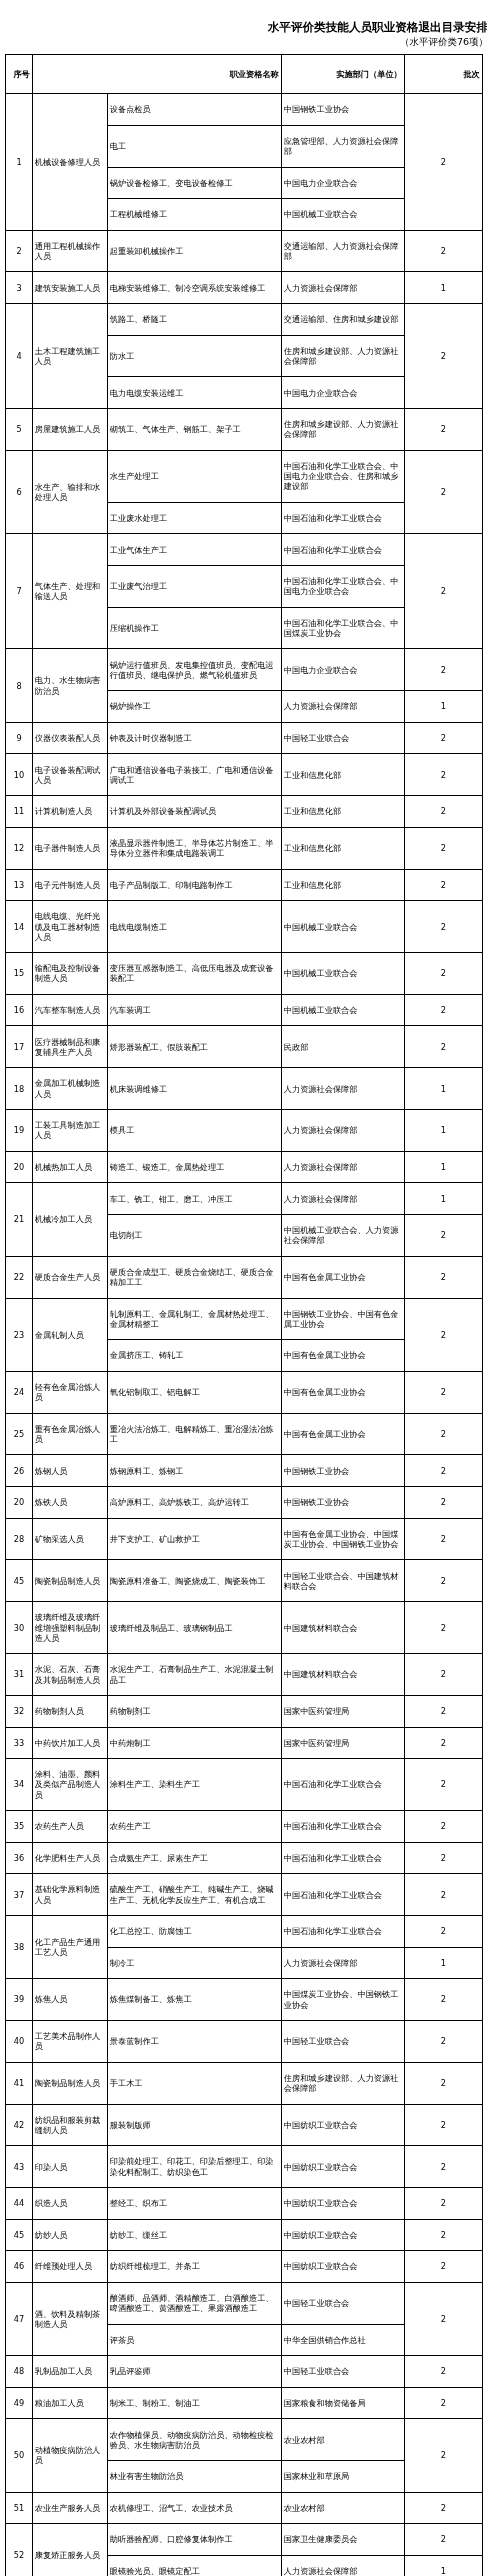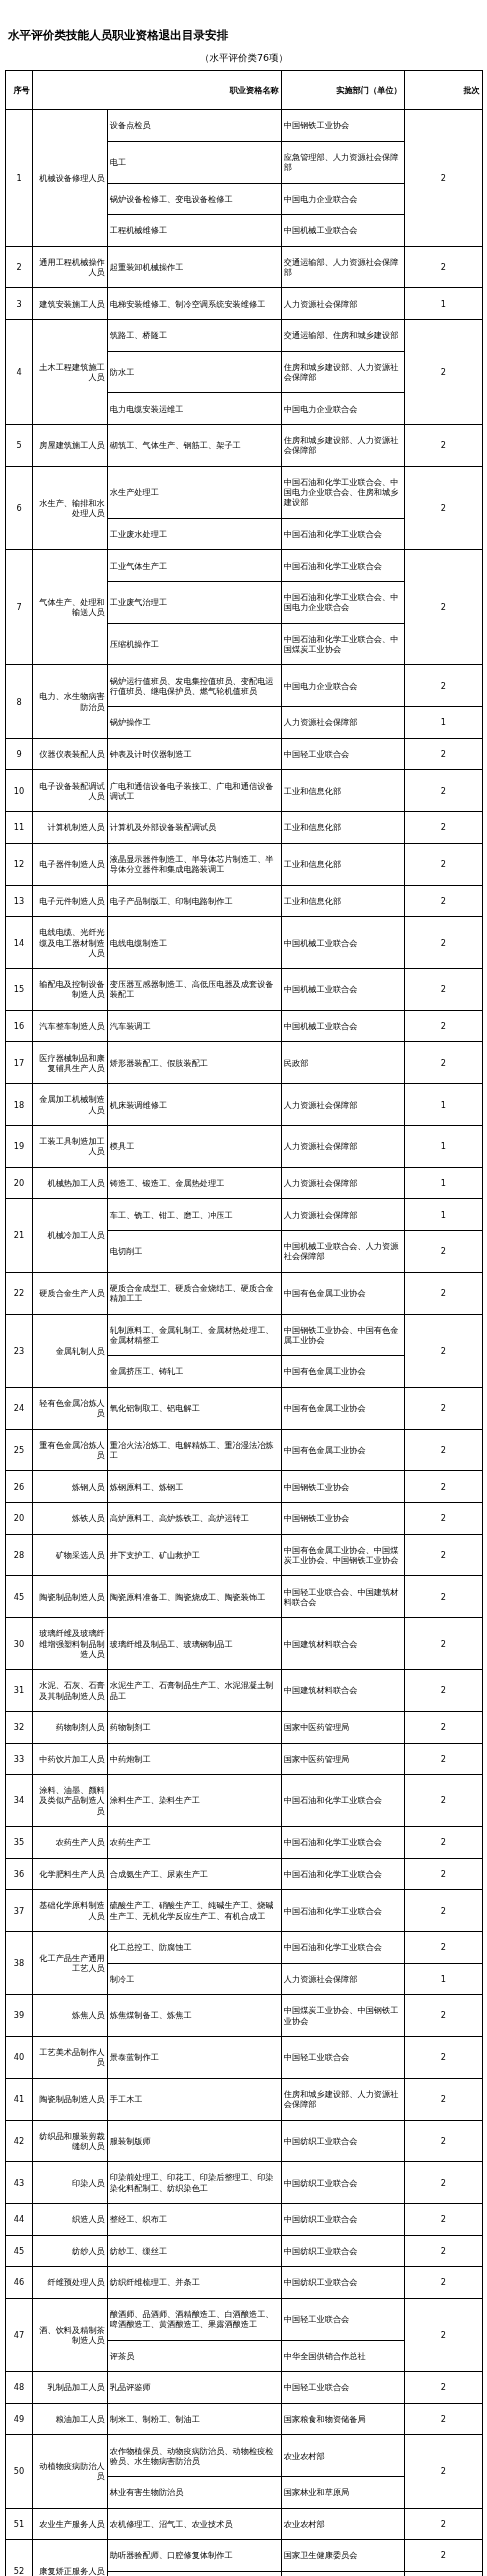--- a/index.html
+++ b/index.html
@@ -4,28 +4,28 @@
 <style>
   html, body { margin: 0; padding: 0; }
   body {
     width: 488px;
     background: #ffffff;
     color: #000000;
     font-family: "DejaVu Sans", "Liberation Sans", sans-serif;
   }
   .doc { padding-top: 20.4px; }
   .doc-title {
-    text-align: left;
+    text-align: right;
     font-size: 11.6px;
     font-weight: bold;
     line-height: 15px;
-    margin: 8px;
+    margin: 0;
   }
   .doc-subtitle {
-    text-align: center;
+    text-align: right;
     font-size: 9.5px;
     font-weight: normal;
     line-height: 13.6px;
     margin: 0 0 5.4px 0;
   }
   table.catalog {
     border-collapse: collapse;
     table-layout: fixed;
     width: 477px;
     margin: 0 auto 13.6px auto;
@@ -40,21 +40,21 @@
     overflow-wrap: anywhere;
   }
   .catalog th {
     font-weight: bold;
     text-align: right;
     height: 35px;
     padding: 1.4px 2px;
   }
   .catalog td { padding: 10.2px 2px; }
   td.c-no    { text-align: center; padding: 10.2px 0.7px; }
-  td.c-cat   { text-align: right; }
+  td.c-cat   { text-align: left; }
   td.c-name  { text-align: left; }
   td.c-dept  { text-align: left; }
   td.c-batch { text-align: center; padding: 5.4px 2.7px; }
 </style>
 </head>
 <body>
 
 <div class="doc">
   <h1 class="doc-title">水平评价类技能人员职业资格退出目录安排</h1>
   <h2 class="doc-subtitle">（水平评价类76项）</h2>

